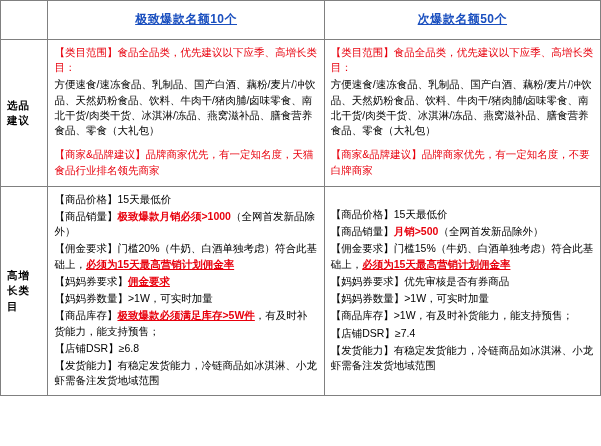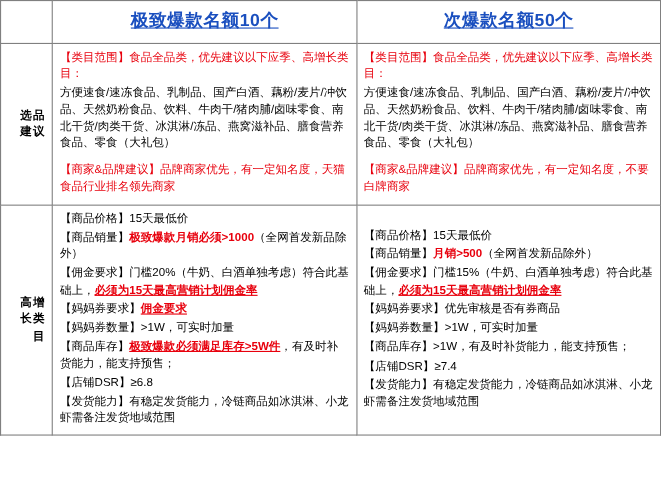--- a/index.html
+++ b/index.html
@@ -21,35 +21,35 @@
   table.spec td {
     border: 1px solid #808080;
     vertical-align: middle;
     padding: 5px 6px;
     font-size: 10.5px;
     line-height: 1.45;
     color: #000000;
   }
   td.rowlabel {
     width: 44px;
-    text-align: right;
+    text-align: left;
     font-size: 12px;
     font-weight: bold;
     letter-spacing: 1px;
     color: #000;
     padding: 2px;
   }
   td.header-cell {
     text-align: center;
     height: 28px;
     padding: 4px;
   }
   .header-link {
     color: #1a4fbf;
-    font-size: 16px;
+    font-size: 12px;
     font-weight: bold;
     text-decoration: underline;
     letter-spacing: 0.5px;
   }
   td.col {
     width: 254px;
   }
   .red {
     color: #e8000d;
     font-weight: normal;

